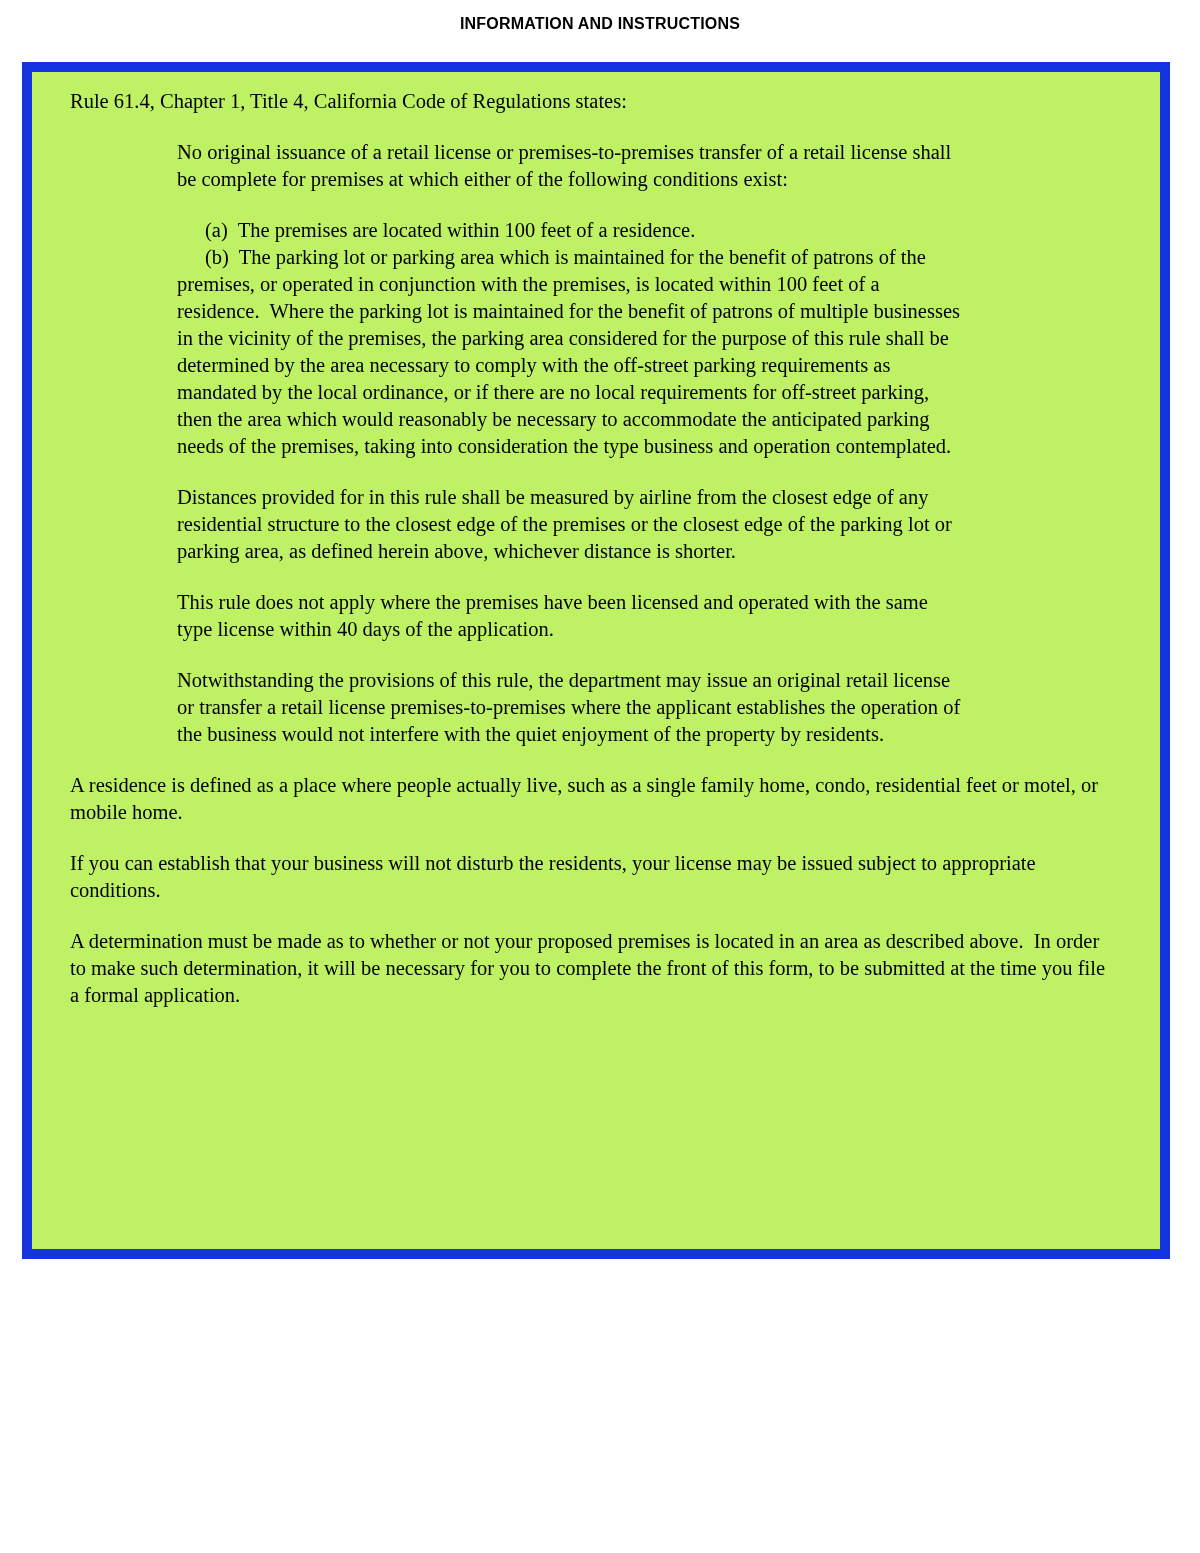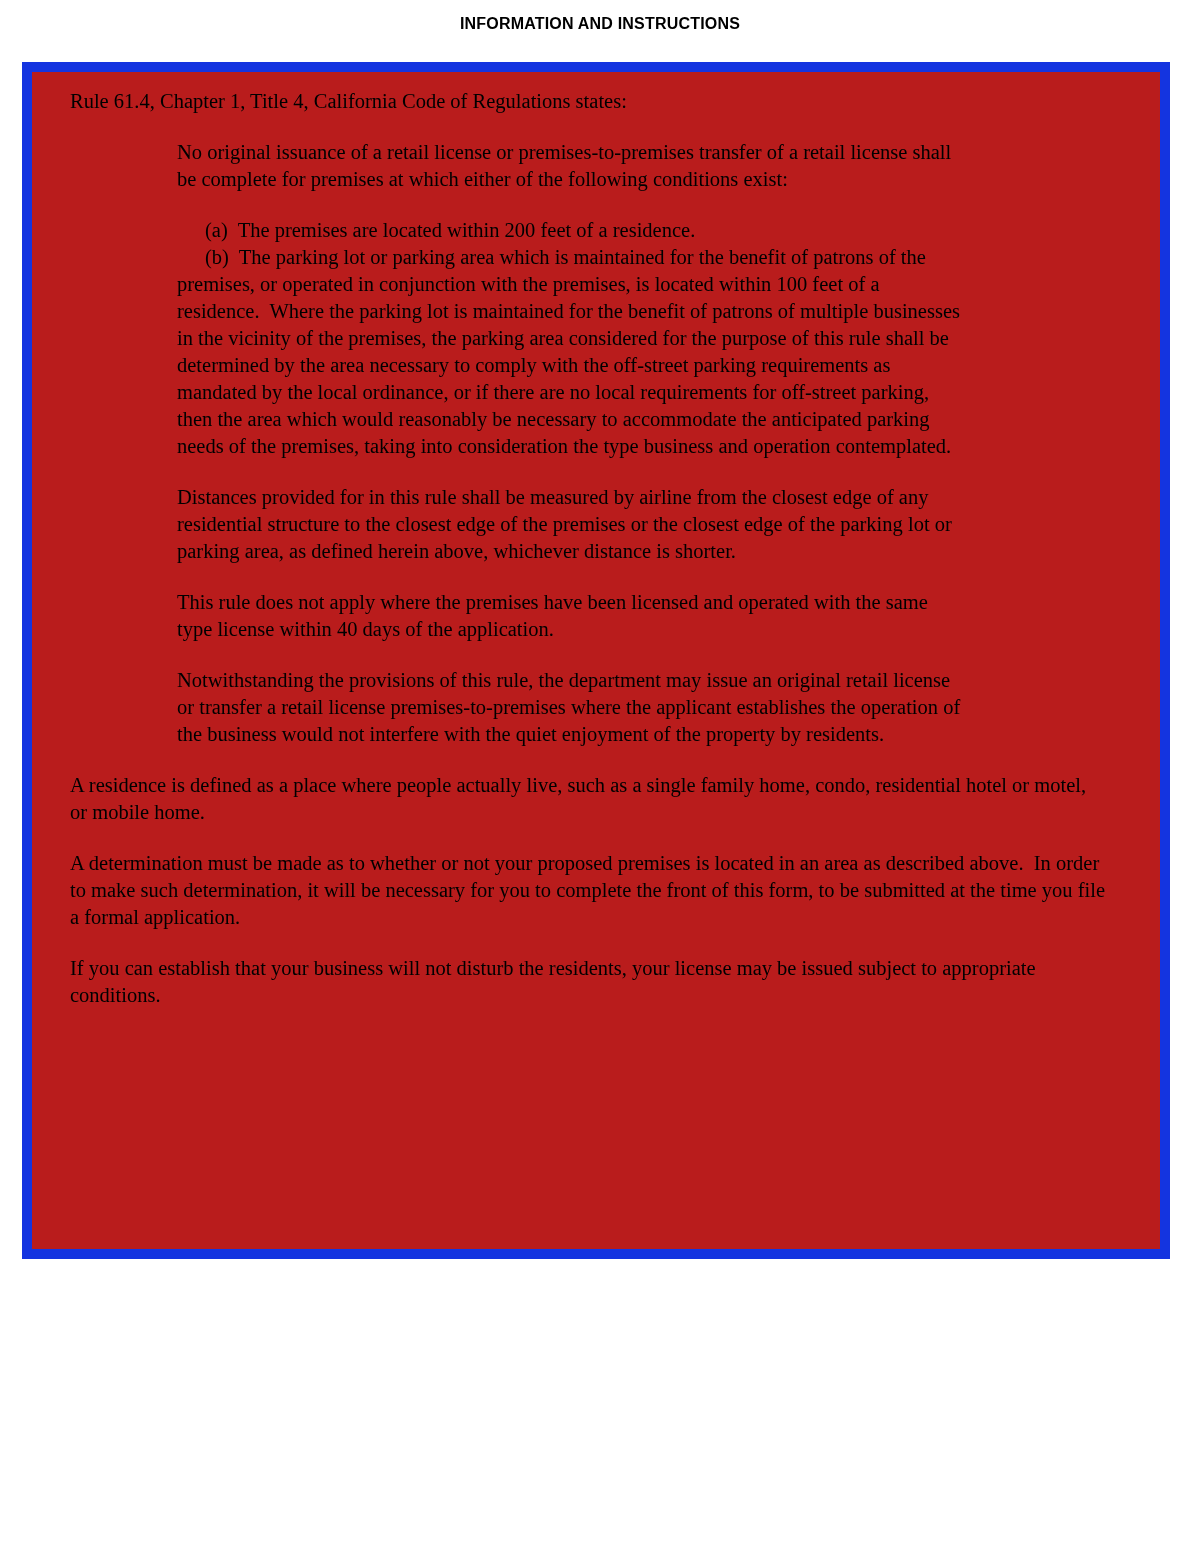--- a/index.html
+++ b/index.html
@@ -24,21 +24,21 @@
     line-height: 18px;
     letter-spacing: 0.2px;
     color: #000000;
   }
   .rule-box {
     box-sizing: border-box;
     margin: 29px 30px 0 22px;
     width: 1148px;
     height: 1197px;
     border: 10px solid #737373;
-    background: #b91c1c;
+    background: #bef264;
     padding: 16px 55px 18px 38px;
     overflow: hidden;
   }
   .rule-box p, .outer p {
     font-family: "Liberation Serif", "DejaVu Serif", serif;
     font-size: 20.5px;
     line-height: 27px;
     margin: 0 0 24px 0;
     white-space: pre-wrap;
   }
@@ -61,33 +61,33 @@
 
   <div class="header">INFORMATION AND INSTRUCTIONS</div>
 
   <div class="rule-box" style="border-color: rgb(20, 52, 224);">
 
     <p>Rule 61.4, Chapter 1, Title 4, California Code of Regulations states:</p>
 
     <p class="indent">No original issuance of a retail license or premises-to-premises transfer of a retail license shall be complete for premises at which either of the following conditions exist:</p>
 
     <div class="indent items">
-      <p>(a)  The premises are located within 200 feet of a residence.</p>
+      <p>(a)  The premises are located within 100 feet of a residence.</p>
       <p>(b)  The parking lot or parking area which is maintained for the benefit of patrons of the premises, or operated in conjunction with the premises, is located within 100 feet of a residence.  Where the parking lot is maintained for the benefit of patrons of multiple businesses in the vicinity of the premises, the parking area considered for the purpose of this rule shall be determined by the area necessary to comply with the off-street parking requirements as mandated by the local ordinance, or if there are no local requirements for off-street parking, then the area which would reasonably be necessary to accommodate the anticipated parking needs of the premises, taking into consideration the type business and operation contemplated.</p>
     </div>
 
     <p class="indent">Distances provided for in this rule shall be measured by airline from the closest edge of any residential structure to the closest edge of the premises or the closest edge of the parking lot or parking area, as defined herein above, whichever distance is shorter.</p>
 
     <p class="indent">This rule does not apply where the premises have been licensed and operated with the same type license within 40 days of the application.</p>
 
     <p class="indent">Notwithstanding the provisions of this rule, the department may issue an original retail license or transfer a retail license premises-to-premises where the applicant establishes the operation of the business would not interfere with the quiet enjoyment of the property by residents.</p>
 
     <div class="outer">
-      <p>A residence is defined as a place where people actually live, such as a single family home, condo, residential hotel or motel, or mobile home.</p>
+      <p>A residence is defined as a place where people actually live, such as a single family home, condo, residential feet or motel, or mobile home.</p>
+
+      <p>If you can establish that your business will not disturb the residents, your license may be issued subject to appropriate conditions.</p>
 
       <p>A determination must be made as to whether or not your proposed premises is located in an area as described above.  In order to make such determination, it will be necessary for you to complete the front of this form, to be submitted at the time you file a formal application.</p>
-
-      <p>If you can establish that your business will not disturb the residents, your license may be issued subject to appropriate conditions.</p>
     </div>
 
   </div>
 
 </div>
 
 </body></html>

